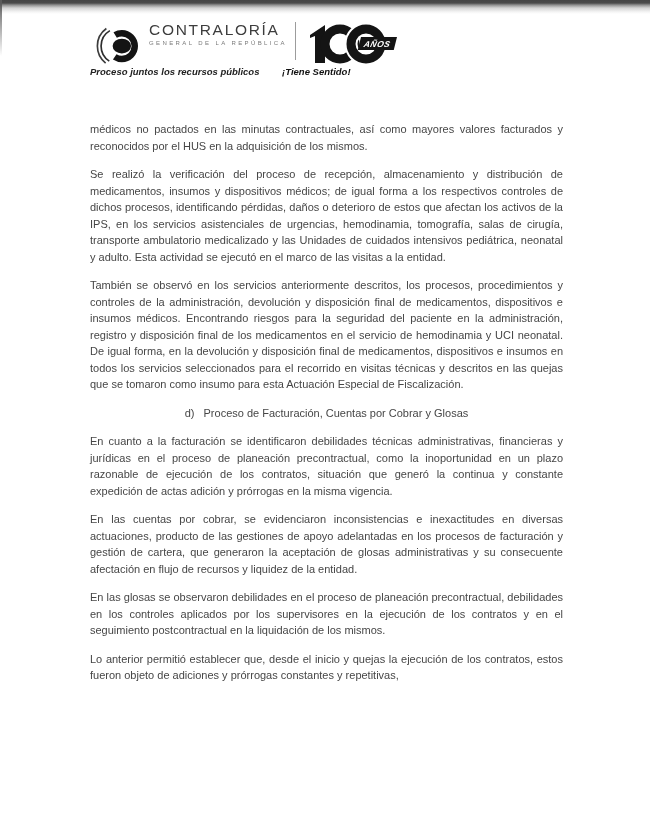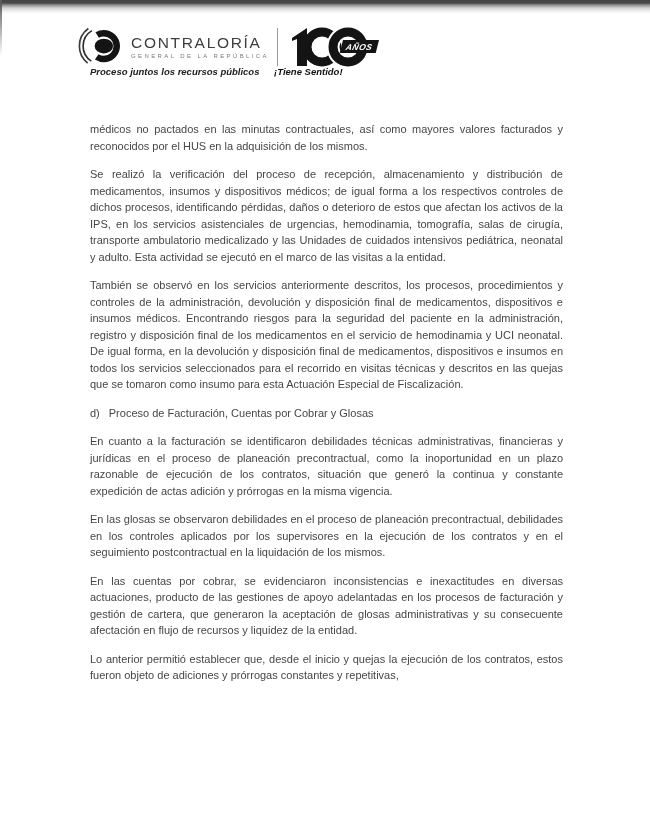--- a/index.html
+++ b/index.html
@@ -17,22 +17,22 @@
       #454545 0px, #4a4a4a 3px, #8f8f8f 5px,
       #d4d4d4 8px, #f5f5f5 12px, #ffffff 14px);
   }
   .left-edge {
     position:absolute; top:0; left:0; width:2px; height:56px;
     background:linear-gradient(to bottom, #5a5a5a, rgba(255,255,255,0));
   }
 
   
   .header {
-    position:absolute; left:78px; top:22px; height:50px;
-    display:flex; align-items:center;
+    position:absolute; left:96px; top:22px; height:50px;
+    display:flex; 
   }
   .eye-wrap { width:48px; height:50px; }
   .wordmark { margin-left:5px; display:flex; flex-direction:column; }
   .brand {
     font-size:15.5px; letter-spacing:1.7px; color:#3d3d3d;
     font-weight:normal; line-height:15px; white-space:nowrap;
   }
   .brand-sub {
     font-size:6px; letter-spacing:2.4px; color:#7a7a7a;
     margin-top:3px; white-space:nowrap;
@@ -40,31 +40,31 @@
   .logo-divider {
     width:1px; height:38px; background:#9c9c9c; margin:0 8px 0 8px;
   }
   .centennial-wrap { width:96px; height:44px; }
 
   .tagline {
     position:absolute; left:90px; top:66px;
     font-size:9.5px; font-style:italic; font-weight:bold; color:#222222;
     white-space:nowrap;
   }
-  .tagline .emph { margin-left:12px; color:#111111; }
+  .tagline .emph { margin-left:20px; color:#111111; }
 
   
   .content {
     position:absolute; left:90px; top:109px; width:473px;
     font-size:11px; line-height:16.5px; color:#464646;
     text-align:justify;
   }
   .content p { margin:12px 0; }
   .section-heading {
-    margin:14px 0; text-align:left; white-space:nowrap;
+    margin:14px 0; text-align:center; white-space:nowrap;
   }
   .section-heading .lbl { margin-right:9px; }
 </style>
 </head>
 <body>
 
 <div class="top-edge"></div>
 <div class="left-edge"></div>
 
 <div class="header">
@@ -101,16 +101,16 @@
 </div>
 
 <div class="content">
   <p>médicos no pactados en las minutas contractuales, así como mayores valores facturados y reconocidos por el HUS en la adquisición de los mismos.</p>
   <p>Se realizó la verificación del proceso de recepción, almacenamiento y distribución de medicamentos, insumos y dispositivos médicos; de igual forma a los respectivos controles de dichos procesos, identificando pérdidas, daños o deterioro de estos que afectan los activos de la IPS, en los servicios asistenciales de urgencias, hemodinamia, tomografía, salas de cirugía, transporte ambulatorio medicalizado y las Unidades de cuidados intensivos pediátrica, neonatal y adulto. Esta actividad se ejecutó en el marco de las visitas a la entidad.</p>
   <p>También se observó en los servicios anteriormente descritos, los procesos, procedimientos y controles de la administración, devolución y disposición final de medicamentos, dispositivos e insumos médicos. Encontrando riesgos para la seguridad del paciente en la administración, registro y disposición final de los medicamentos en el servicio de hemodinamia y UCI neonatal. De igual forma, en la devolución y disposición final de medicamentos, dispositivos e insumos en todos los servicios seleccionados para el recorrido en visitas técnicas y descritos en las quejas que se tomaron como insumo para esta Actuación Especial de Fiscalización.</p>
   <p class="section-heading">
     <span class="lbl">d)</span><span>Proceso de Facturación, Cuentas por Cobrar y Glosas</span>
   </p>
   <p>En cuanto a la facturación se identificaron debilidades técnicas administrativas, financieras y jurídicas en el proceso de planeación precontractual, como la inoportunidad en un plazo razonable de ejecución de los contratos, situación que generó la continua y constante expedición de actas adición y prórrogas en la misma vigencia.</p>
+  <p>En las cuentas por cobrar, se evidenciaron inconsistencias e inexactitudes en diversas actuaciones, producto de las gestiones de apoyo adelantadas en los procesos de facturación y gestión de cartera, que generaron la aceptación de glosas administrativas y su consecuente afectación en flujo de recursos y liquidez de la entidad.</p>
   <p>En las glosas se observaron debilidades en el proceso de planeación precontractual, debilidades en los controles aplicados por los supervisores en la ejecución de los contratos y en el seguimiento postcontractual en la liquidación de los mismos.</p>
-  <p>En las cuentas por cobrar, se evidenciaron inconsistencias e inexactitudes en diversas actuaciones, producto de las gestiones de apoyo adelantadas en los procesos de facturación y gestión de cartera, que generaron la aceptación de glosas administrativas y su consecuente afectación en flujo de recursos y liquidez de la entidad.</p>
   <p>Lo anterior permitió establecer que, desde el inicio y quejas la ejecución de los contratos, estos fueron objeto de adiciones y prórrogas constantes y repetitivas,</p>
 </div>
 
 </body></html>

